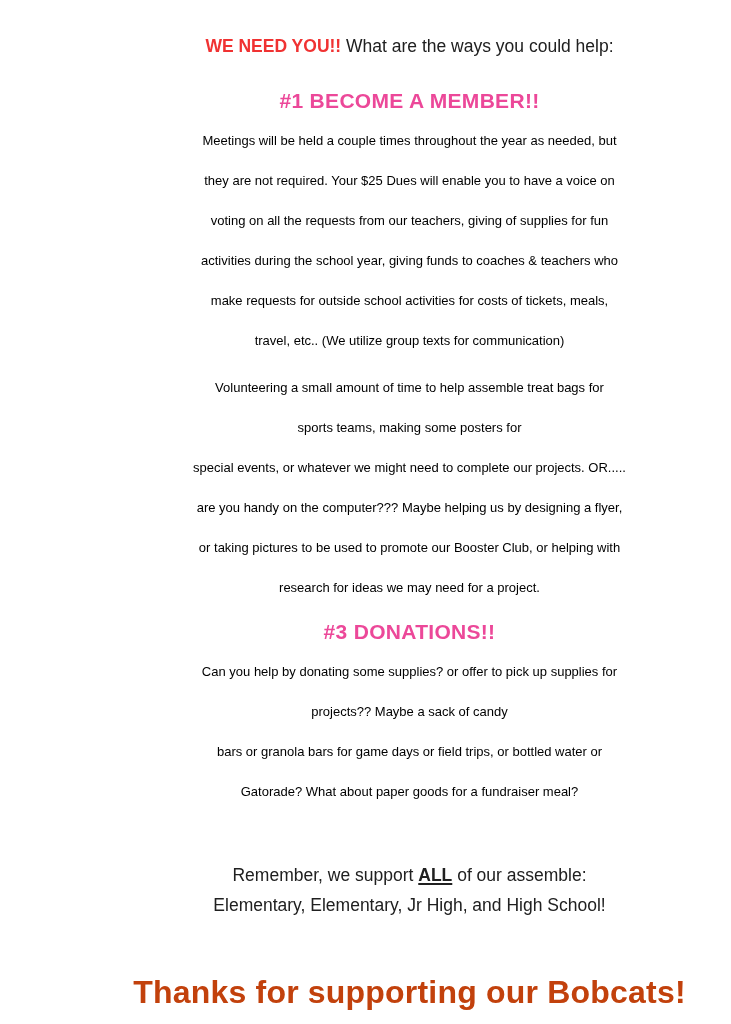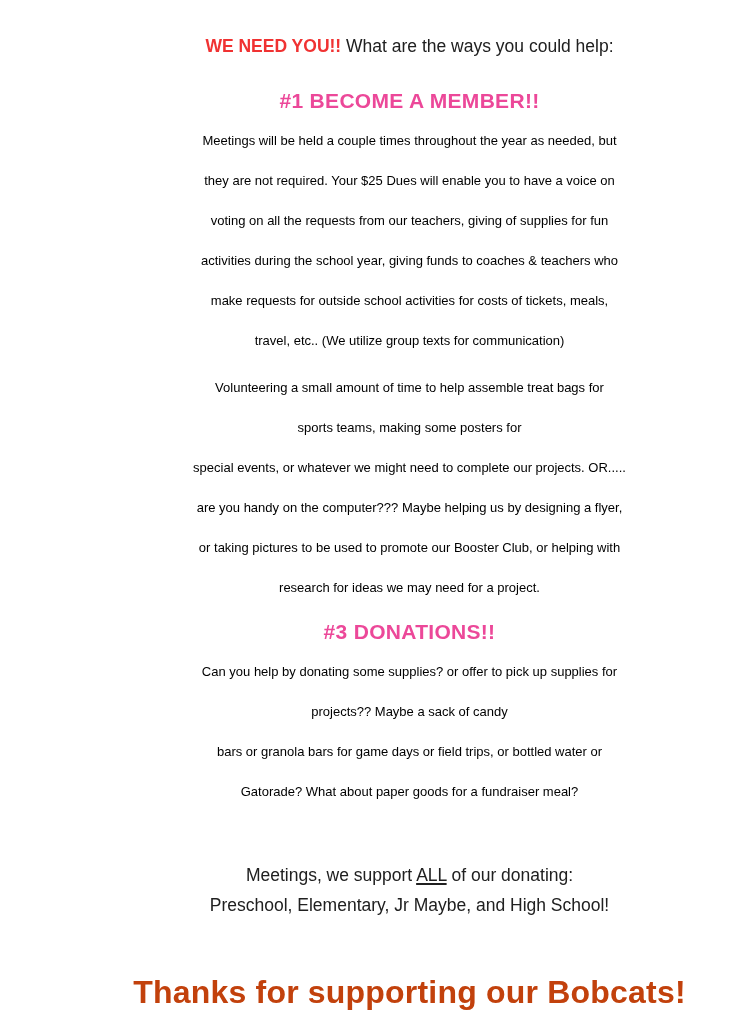--- a/index.html
+++ b/index.html
@@ -44,21 +44,21 @@
     white-space: pre-line;
     color: #000000;
   }
   .reminder {
     margin: 48px 14px 0;
     font-size: 17.5px;
     line-height: 30px;
     color: #202020;
   }
   .reminder .all {
-    font-weight: 400;
+    font-weight: 700;
     text-decoration: underline;
     text-decoration-thickness: 2px;
     text-underline-offset: 2px;
   }
   .thanks {
     margin: 52px 0 0;
     font-size: 32px;
     line-height: 40px;
     font-weight: 700;
     color: #c2410c;
@@ -91,21 +91,21 @@
 or taking pictures to be used to promote our Booster Club, or helping with
 research for ideas we may need for a project.</p>
 
   <h2 class="heading m-h3">#3 DONATIONS!!</h2>
   <p class="para">Can you help by donating some supplies? or offer to pick up supplies for
 projects?? Maybe a sack of candy
 bars or granola bars for game days or field trips, or bottled water or
 Gatorade? What about paper goods for a fundraiser meal?</p>
 
 
-  <p class="reminder"><span>Meetings, we support </span><span class="all">ALL</span><span> of our donating:</span><br><span>Preschool, Elementary, Jr Maybe, and High School!</span></p>
+  <p class="reminder"><span>Remember, we support </span><span class="all">ALL</span><span> of our assemble:</span><br><span>Elementary, Elementary, Jr High, and High School!</span></p>
 
   <h1 class="thanks">Thanks for supporting our Bobcats!</h1>
 
   <svg class="paw-trail" width="500" height="100" viewBox="0 0 500 100" aria-hidden="true">
     <defs>
       <g id="paw">
         <ellipse cx="0" cy="4.5" rx="9.2" ry="7.2"></ellipse>
         <ellipse cx="-8.6" cy="-5.5" rx="3.6" ry="4.6" transform="rotate(-28 -8.6 -5.5)"></ellipse>
         <ellipse cx="0" cy="-9.5" rx="3.6" ry="4.6"></ellipse>
         <ellipse cx="8.6" cy="-5.5" rx="3.6" ry="4.6" transform="rotate(28 8.6 -5.5)"></ellipse>

